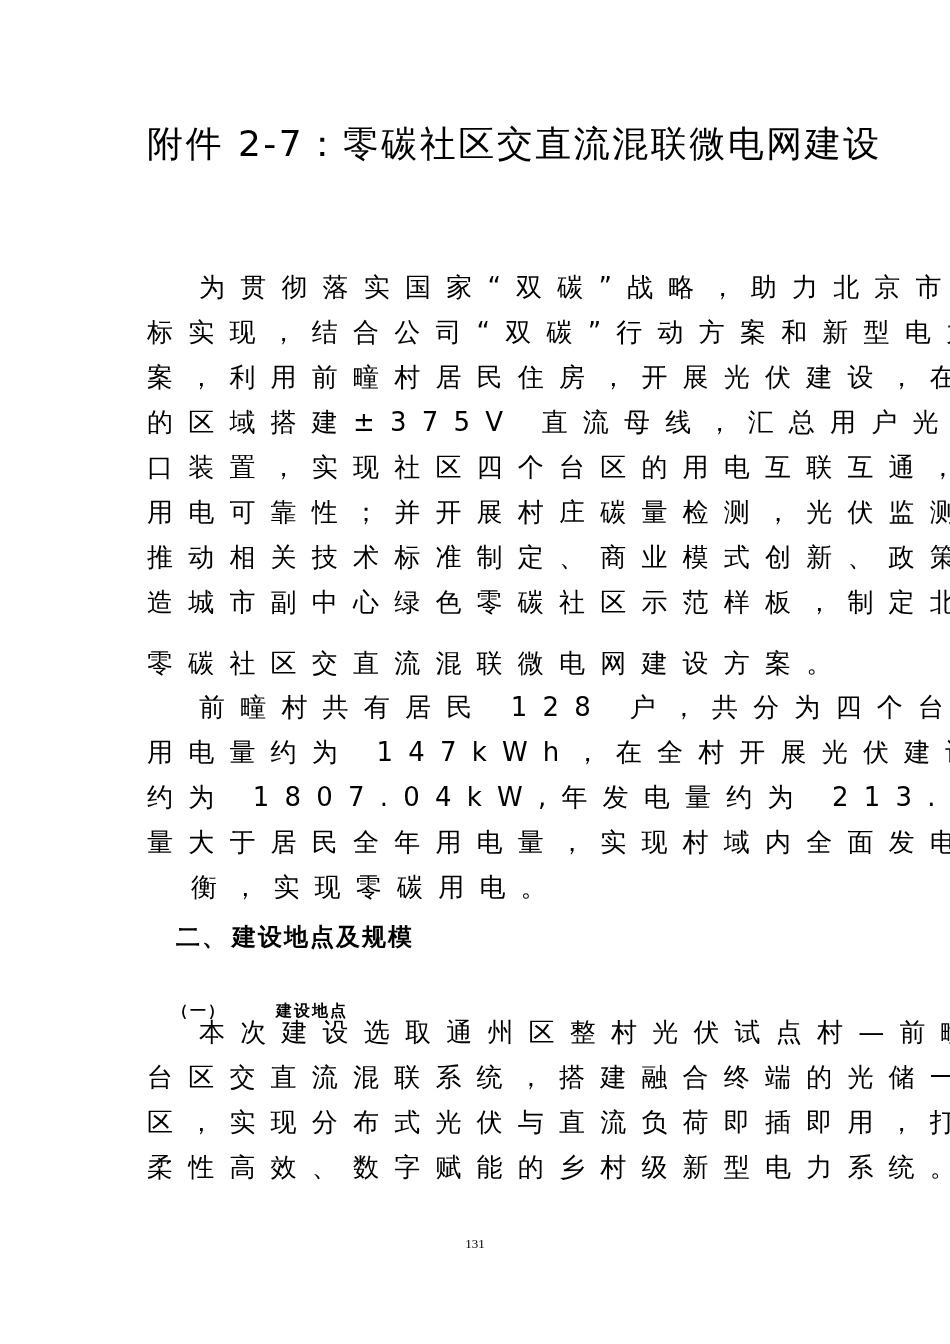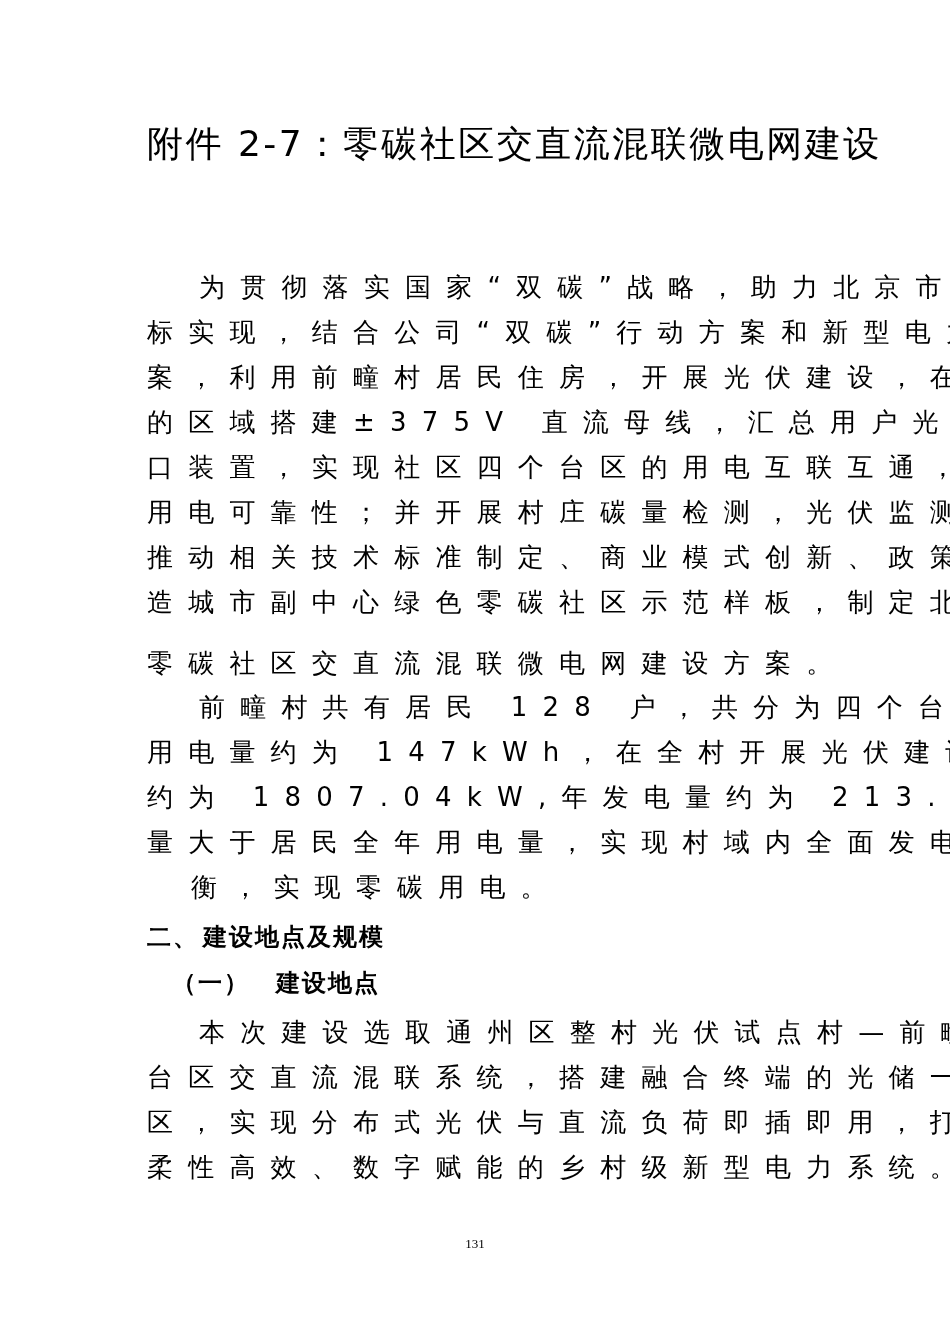--- a/index.html
+++ b/index.html
@@ -12,22 +12,22 @@
   .line { position: absolute; left: 147px; white-space: nowrap;
           font-size: 26px; line-height: 34px; letter-spacing: 15.2px;
           font-family: "DejaVu Sans", "Liberation Sans", sans-serif; }
   .line.indent { left: 199px; }
   .h1 { position: absolute; left: 147px; white-space: nowrap; font-weight: bold;
         font-size: 24px; line-height: 34px; letter-spacing: 2px;
         font-family: "DejaVu Sans", "Liberation Sans", sans-serif; }
   .h1 .num { display: inline-block; width: 66px; }
   .h1.tight .num { width: 56px; }
   .h2 { position: absolute; left: 172px; white-space: nowrap; font-weight: bold;
-        font-size: 24px; line-height: 34px; letter-spacing: 2px;
-        font-family: "DejaVu Sans", "Liberation Sans", sans-serif; }
+        font-size: 16px; line-height: 34px; letter-spacing: 2px;
+        font-family: "DejaVu Sans", "Liberation Sans", sans-serif; margin-top: 28px; }
   .h2 .num { display: inline-block; width: 104px; }
   .pagenum { position: absolute; left: 0; width: 950px; top: 1232px; text-align: center;
              font-size: 13px; font-family: "Liberation Serif", serif; }
 </style>
 </head>
 <body>
 
 <div class="page">
 
   <div class="title" style="top:116px;">附件 2-7：零碳社区交直流混联微电网建设</div>
@@ -46,21 +46,21 @@
   </div>
 
   <div>
     <div class="line indent" style="top:686px;">前疃村共有居民 128 户，共分为四个台区，居民平均年</div>
     <div class="line" style="top:731px;">用电量约为 147kWh，在全村开展光伏建设，光伏总装机容量</div>
     <div class="line" style="top:776px;">约为 1807.04kW,年发电量约为 213.23 万 kWh。光伏年发电</div>
     <div class="line" style="top:821px;">量大于居民全年用电量，实现村域内全面发电量与用电量平</div>
     <div class="line" style="top:866px;margin-left:44px;">衡，实现零碳用电。</div>
   </div>
 
-  <div class="h1 tight" style="top:916px;">
+  <div class="h1 tight" style="top:916px;margin-left:29px;">
     <span class="num">二、</span><span>建设地点及规模</span>
   </div>
 
   <div class="h2" style="top:962px;">
     <span class="num">（一）</span><span>建设地点</span>
   </div>
 
   <div>
     <div class="line indent" style="top:1011px;">本次建设选取通州区整村光伏试点村—前疃村，建设多</div>
     <div class="line" style="top:1056px;">台区交直流混联系统，搭建融合终端的光储一体化试点台</div>

